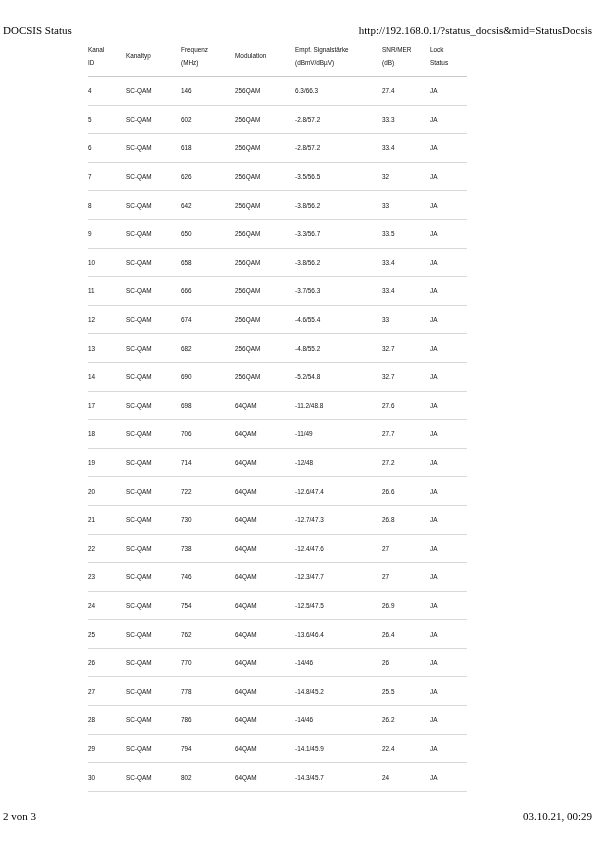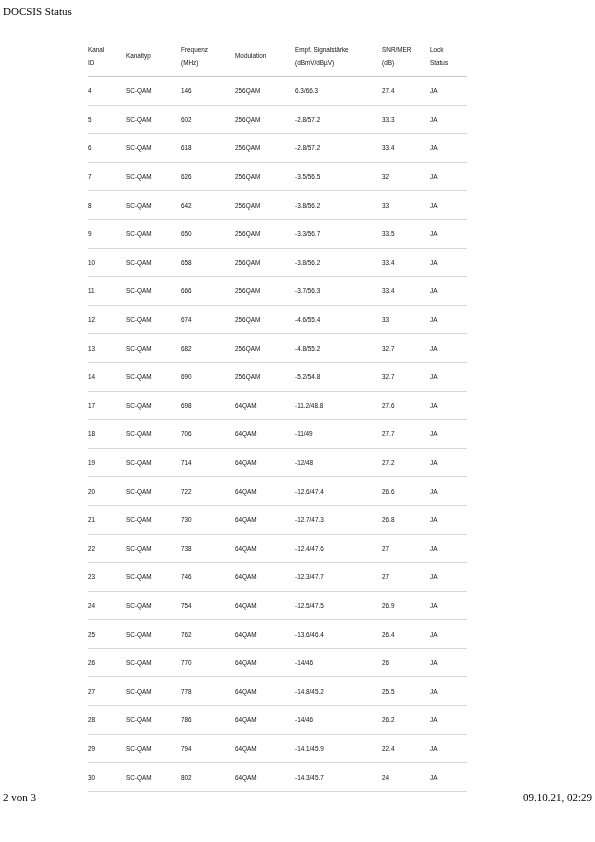--- a/index.html
+++ b/index.html
@@ -25,20 +25,21 @@
     width: 595px;
     box-sizing: border-box;
     padding: 0 3px;
     font-family: "Liberation Serif", serif;
     font-size: 11px;
     color: #000;
     display: flex;
     justify-content: space-between;
     align-items: baseline;
     white-space: nowrap;
+    margin-top: 19px;
   }
   .print-header { top: 5px; }
   .print-footer { top: 791px; }
 
   .print-header .right,
   .print-footer .right { text-align: right; }
 
   
   .table-wrap {
     position: absolute;
@@ -84,20 +85,21 @@
   .col-lock { width: 37px; }
 
   .hdr-line { display: block; }
   .hdr-single { display: block; }
 </style>
 </head>
 <body>
 
 <div class="print-header">
   <span class="left">DOCSIS Status</span>
+  <span class="right">http://192.168.0.1/?status_docsis&amp;mid=StatusDocsis</span>
 </div>
 
 <div class="table-wrap">
   <table class="docsis">
     <colgroup>
       <col class="col-id">
       <col class="col-type">
       <col class="col-freq">
       <col class="col-mod">
       <col class="col-pwr">
@@ -359,14 +361,14 @@
           <td>-14.3/45.7</td>
           <td>24</td>
           <td>JA</td>
         </tr>
       </tbody>
   </table>
 </div>
 
 <div class="print-footer">
   <span class="left">2 von 3</span>
-  <span class="right">09.10.21, 02:29</span>
+  <span class="right">03.10.21, 00:29</span>
 </div>
 
 </body></html>

